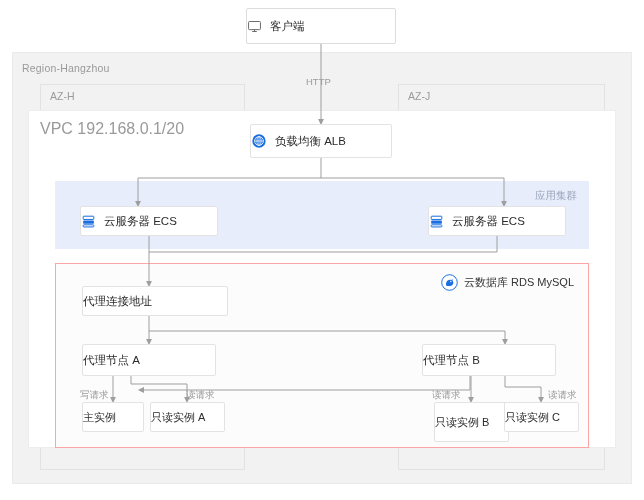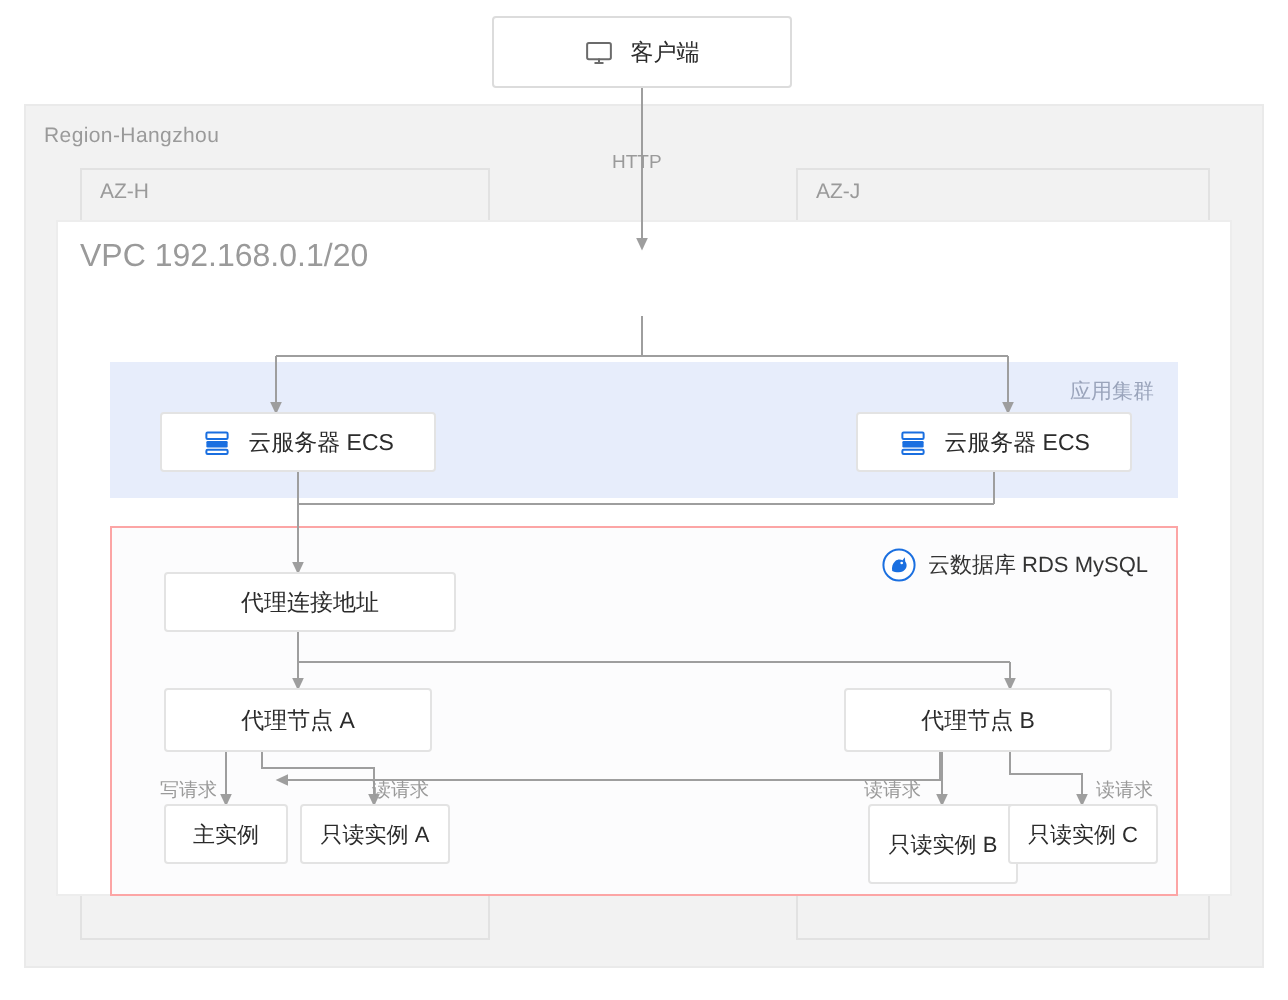--- a/index.html
+++ b/index.html
@@ -47,21 +47,21 @@
     background:#fcfcfd;border:1px solid #fca5a5;box-sizing:border-box;
   }
   .rds-badge{
     position:absolute;right:14px;top:10px;display:flex;align-items:center;gap:6px;
   }
   .rds-badge .lbl{font-size:11px;color:#333;}
 
   
   .node{
     position:absolute;background:#ffffff;border:1px solid #e3e3e3;
-    box-sizing:border-box;display:flex;align-items:center;justify-content:center;
+    box-sizing:border-box;display:flex;align-items:center;
     gap:8px;border-radius:2px;
   }
   .node .lbl{font-size:11.5px;color:#2b2b2b;white-space:nowrap;}
   .node.small .lbl{font-size:11px;}
 
   .client{left:246px;top:8px;width:150px;height:36px;border-color:#dcdcdc;}
   .alb{left:250px;top:124px;width:142px;height:34px;}
   .ecs-left{left:80px;top:206px;width:138px;height:30px;}
   .ecs-right{left:428px;top:206px;width:138px;height:30px;}
   .proxy-addr{left:82px;top:286px;width:146px;height:30px;}
@@ -158,20 +158,31 @@
   <div class="node client">
     <span>
       <svg class="icon" width="15" height="15" viewBox="0 0 24 24">
         <rect x="2.5" y="4" width="19" height="13" rx="1.4" fill="none" stroke="#6b6b6b" stroke-width="1.6"></rect>
         <path d="M9 20h6M12 17v3" stroke="#6b6b6b" stroke-width="1.6" stroke-linecap="round"></path>
       </svg>
     </span>
     <span class="lbl">客户端</span>
   </div>
 
+  <div class="node alb">
+    <span>
+      <svg class="icon" width="16" height="16" viewBox="0 0 24 24">
+        <circle cx="12" cy="12" r="10" fill="#1a6fe0"></circle>
+        <circle cx="12" cy="12" r="6.6" fill="none" stroke="#ffffff" stroke-width="1.2"></circle>
+        <path d="M12 5.4v13.2M5.4 12h13.2" stroke="#ffffff" stroke-width="1.1"></path>
+        <ellipse cx="12" cy="12" rx="3.1" ry="6.6" fill="none" stroke="#ffffff" stroke-width="1.1"></ellipse>
+      </svg>
+    </span>
+    <span class="lbl">负载均衡 ALB</span>
+  </div>
 
   <div class="node ecs-left">
     <span>
       <svg class="icon" width="15" height="15" viewBox="0 0 24 24">
         <rect x="3.5" y="3.5" width="17" height="5.2" rx="1" fill="#ffffff" stroke="#1a6fe0" stroke-width="1.6"></rect>
         <rect x="3.5" y="10.4" width="17" height="5.2" rx="1" fill="#1a6fe0"></rect>
         <rect x="3.5" y="17.3" width="17" height="3.4" rx="1" fill="#ffffff" stroke="#1a6fe0" stroke-width="1.6"></rect>
       </svg>
     </span>
     <span class="lbl">云服务器 ECS</span>

